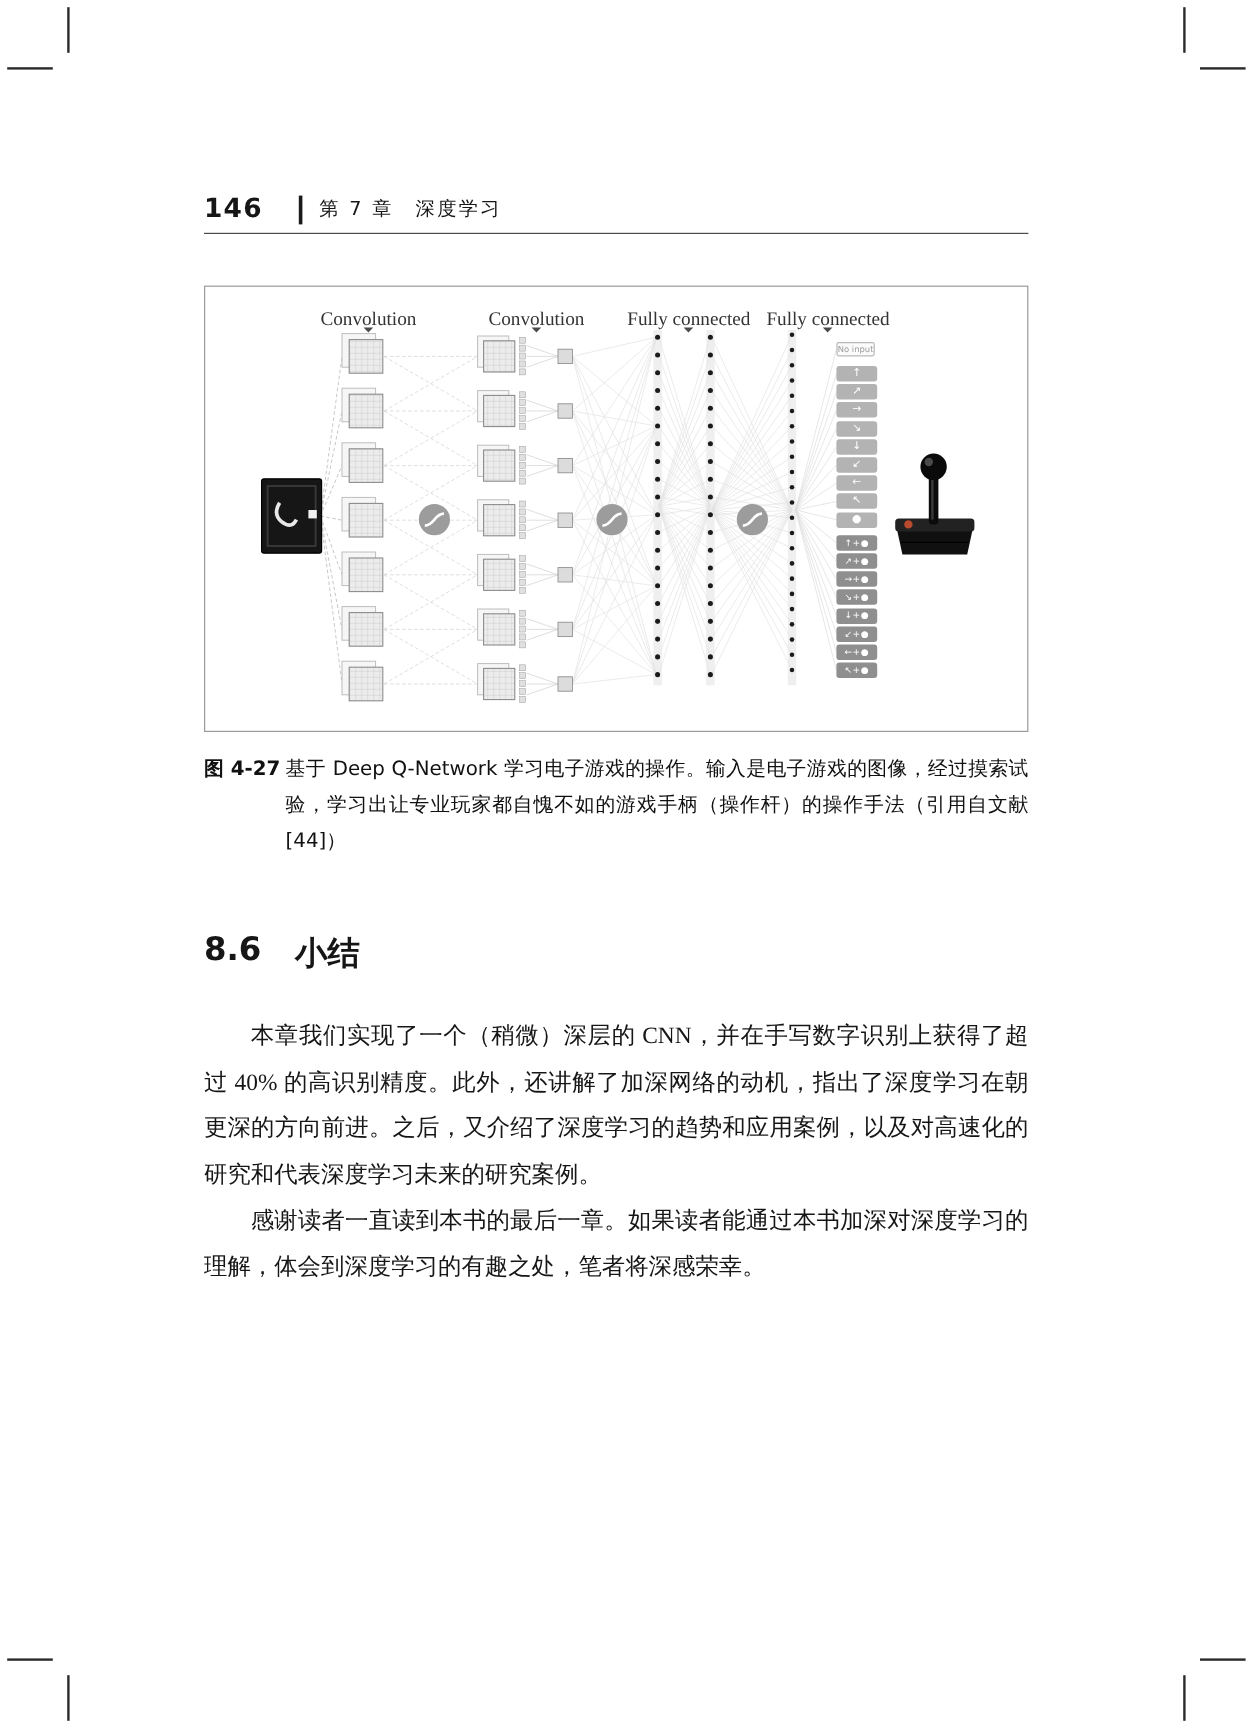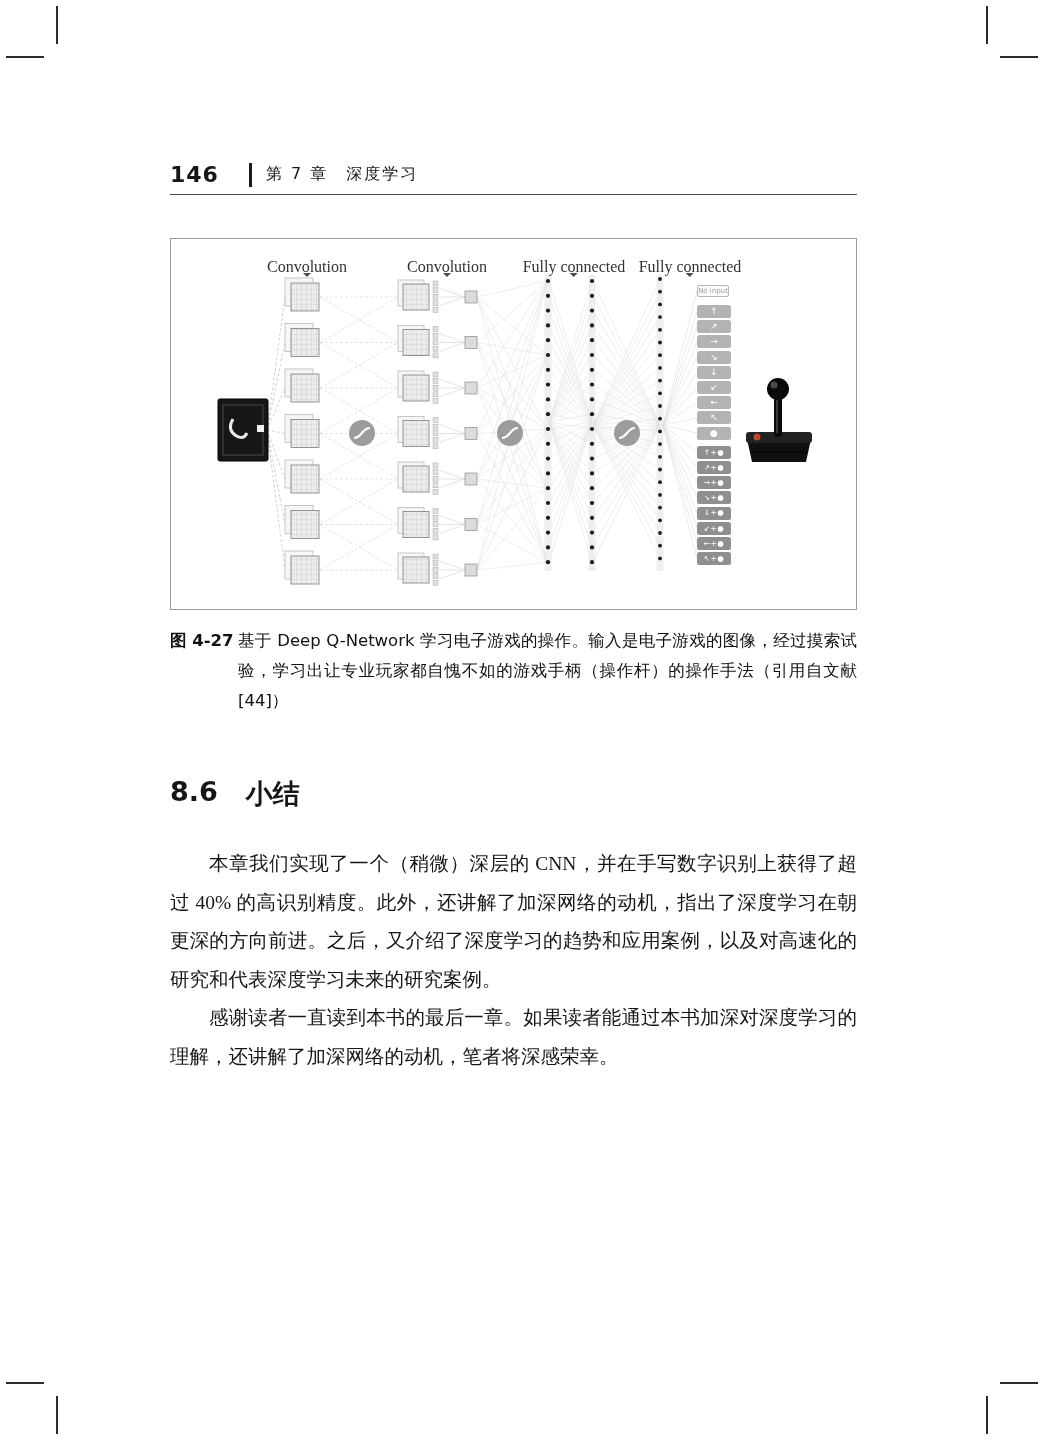--- a/index.html
+++ b/index.html
@@ -448,14 +448,14 @@
   <span class="cap-text">基于 Deep Q-Network 学习电子游戏的操作。输入是电子游戏的图像，经过摸索试验，学习出让专业玩家都自愧不如的游戏手柄（操作杆）的操作手法（引用自文献 [44]）</span>
 </div>
 
 <div class="section-heading">
   <span class="section-num">8.6</span>
   <span>小结</span>
 </div>
 
 <main class="body-text">
   <p>本章我们实现了一个（稍微）深层的 CNN，并在手写数字识别上获得了超过 40% 的高识别精度。此外，还讲解了加深网络的动机，指出了深度学习在朝更深的方向前进。之后，又介绍了深度学习的趋势和应用案例，以及对高速化的研究和代表深度学习未来的研究案例。</p>
-  <p>感谢读者一直读到本书的最后一章。如果读者能通过本书加深对深度学习的理解，还讲解了加深网络的动机，笔者将深感荣幸。</p>
+  <p>感谢读者一直读到本书的最后一章。如果读者能通过本书加深对深度学习的理解，体会到深度学习的有趣之处，笔者将深感荣幸。</p>
 </main>
 
 </body></html>

